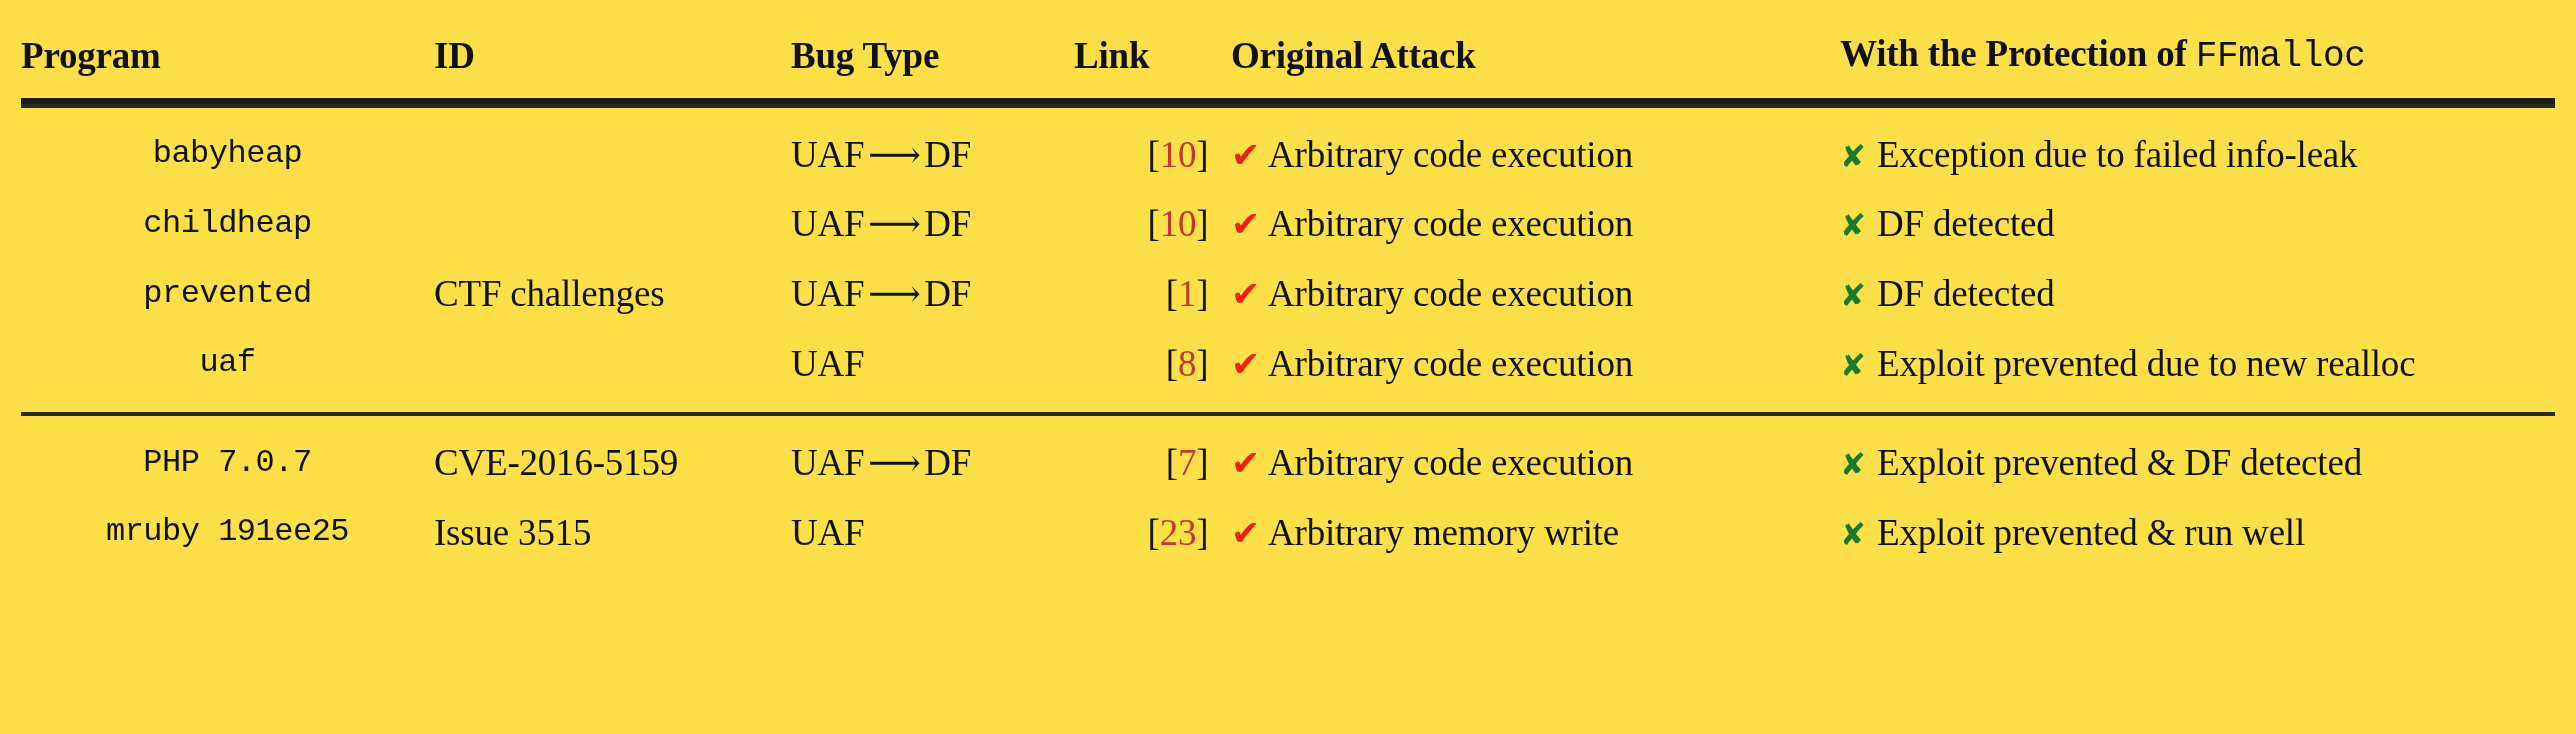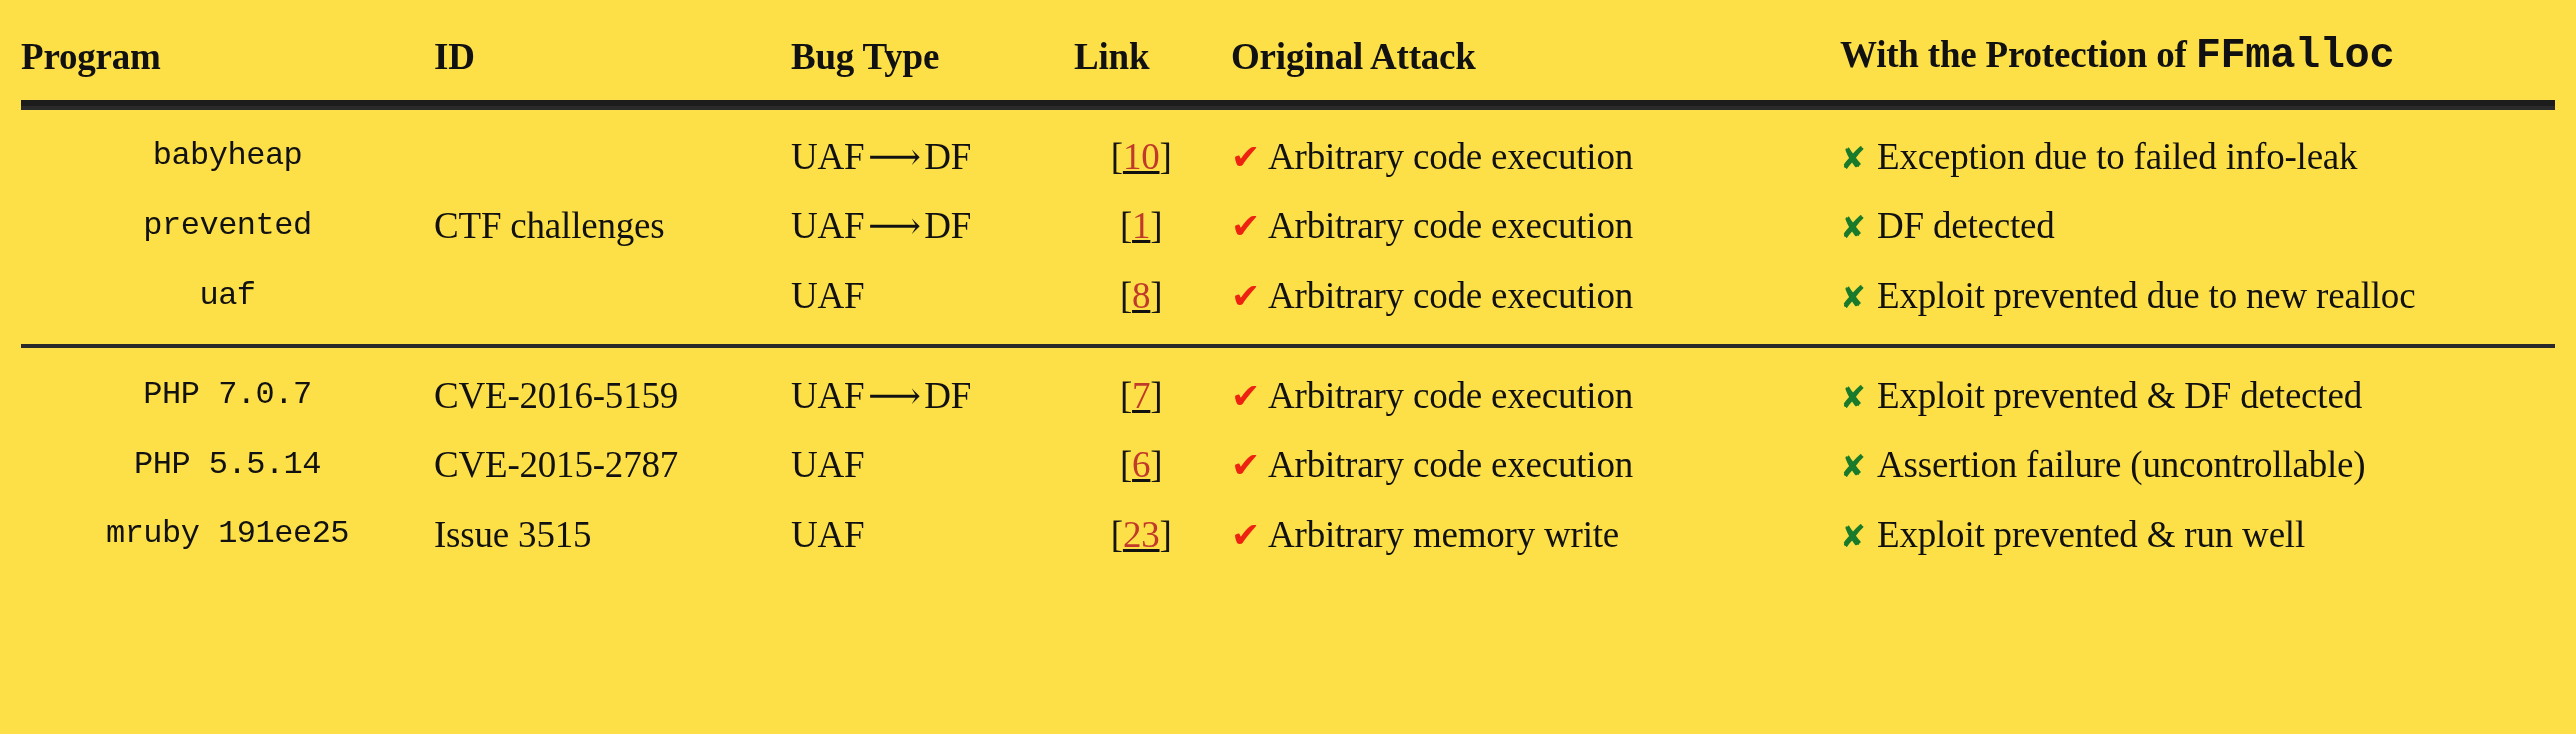--- a/index.html
+++ b/index.html
@@ -51,22 +51,22 @@
     font-weight: bold;
     font-size: 37px;
     line-height: 1;
     text-align: left;
     padding: 21px 0 22.6px 0;
     white-space: nowrap;
     letter-spacing: -0.2px;
   }
   thead th .mono-inline {
     font-family: "Liberation Mono", "DejaVu Sans Mono", monospace;
-    font-weight: bold;
-    font-size: 42px;
+    font-weight: normal;
+    font-size: 36px;
     letter-spacing: -0.4px;
   }
 
   tbody td {
     font-size: 37px;
     line-height: 1;
     padding: 7.8px 0 7.8px 0;
     height: 54px;
     vertical-align: middle;
     white-space: nowrap;
@@ -104,23 +104,22 @@
     font-size: 37px;
     margin-left: 16px;
   }
   .arrow {
     display: inline-block;
     padding: 0 3.5px;
     font-size: 37px;
   }
 
   .link-cell {
-    text-align: center;
+    text-align: right;
     padding-right: 22.6px;
-    text-decoration: underline;
   }
   .bracket { color: #141414; }
   .refnum  { color: #c0392b; }
 
   .mark {
     display: inline-block;
     width: 37px;
     font-weight: bold;
     font-family: "DejaVu Sans", "Liberation Sans", sans-serif;
   }
@@ -174,20 +173,28 @@
         </tr>
         <tr>
           <td class="mono">babyheap</td>
           <td class="id-cell"></td>
           <td class="bug-cell"><span>UAF</span><span class="arrow">⟶</span><span>DF</span></td>
           <td class="link-cell"><span class="bracket">[</span><a class="refnum" style="text-decoration: none; color: rgb(192, 57, 43);">10</a><span class="bracket">]</span></td>
           <td><span class="mark check">✔</span><span class="cell-txt">Arbitrary code execution</span></td>
           <td><span class="mark cross">✘</span><span class="cell-txt">Exception due to failed info-leak</span></td>
         </tr>
         <tr>
+          <td class="mono">childheap</td>
+          <td class="id-cell"></td>
+          <td class="bug-cell"><span>UAF</span><span class="arrow">⟶</span><span>DF</span></td>
+          <td class="link-cell"><span class="bracket">[</span><a class="refnum" style="text-decoration: none; color: rgb(192, 57, 43);">10</a><span class="bracket">]</span></td>
+          <td><span class="mark check">✔</span><span class="cell-txt">Arbitrary code execution</span></td>
+          <td><span class="mark cross">✘</span><span class="cell-txt">DF detected</span></td>
+        </tr>
+        <tr>
           <td class="mono">prevented</td>
           <td class="id-cell">CTF challenges</td>
           <td class="bug-cell"><span>UAF</span><span class="arrow">⟶</span><span>DF</span></td>
           <td class="link-cell"><span class="bracket">[</span><a class="refnum" style="text-decoration: none; color: rgb(192, 57, 43);">1</a><span class="bracket">]</span></td>
           <td><span class="mark check">✔</span><span class="cell-txt">Arbitrary code execution</span></td>
           <td><span class="mark cross">✘</span><span class="cell-txt">DF detected</span></td>
         </tr>
         <tr>
           <td class="mono">uaf</td>
           <td class="id-cell"></td>
@@ -211,28 +218,20 @@
         <tr class="spacer-top">
           <td colspan="6"></td>
         </tr>
         <tr>
           <td class="mono">PHP 7.0.7</td>
           <td class="id-cell">CVE-2016-5159</td>
           <td class="bug-cell"><span>UAF</span><span class="arrow">⟶</span><span>DF</span></td>
           <td class="link-cell"><span class="bracket">[</span><a class="refnum" style="text-decoration: none; color: rgb(192, 57, 43);">7</a><span class="bracket">]</span></td>
           <td><span class="mark check">✔</span><span class="cell-txt">Arbitrary code execution</span></td>
           <td><span class="mark cross">✘</span><span class="cell-txt">Exploit prevented &amp; DF detected</span></td>
-        </tr>
-        <tr>
-          <td class="mono">PHP 5.5.14</td>
-          <td class="id-cell">CVE-2015-2787</td>
-          <td class="bug-cell"><span>UAF</span></td>
-          <td class="link-cell"><span class="bracket">[</span><a class="refnum" style="text-decoration: none; color: rgb(192, 57, 43);">6</a><span class="bracket">]</span></td>
-          <td><span class="mark check">✔</span><span class="cell-txt">Arbitrary code execution</span></td>
-          <td><span class="mark cross">✘</span><span class="cell-txt">Assertion failure (uncontrollable)</span></td>
         </tr>
         <tr>
           <td class="mono">mruby 191ee25</td>
           <td class="id-cell">Issue 3515</td>
           <td class="bug-cell"><span>UAF</span></td>
           <td class="link-cell"><span class="bracket">[</span><a class="refnum" style="text-decoration: none; color: rgb(192, 57, 43);">23</a><span class="bracket">]</span></td>
           <td><span class="mark check">✔</span><span class="cell-txt">Arbitrary memory write</span></td>
           <td><span class="mark cross">✘</span><span class="cell-txt">Exploit prevented &amp; run well</span></td>
         </tr>
       </tbody>

